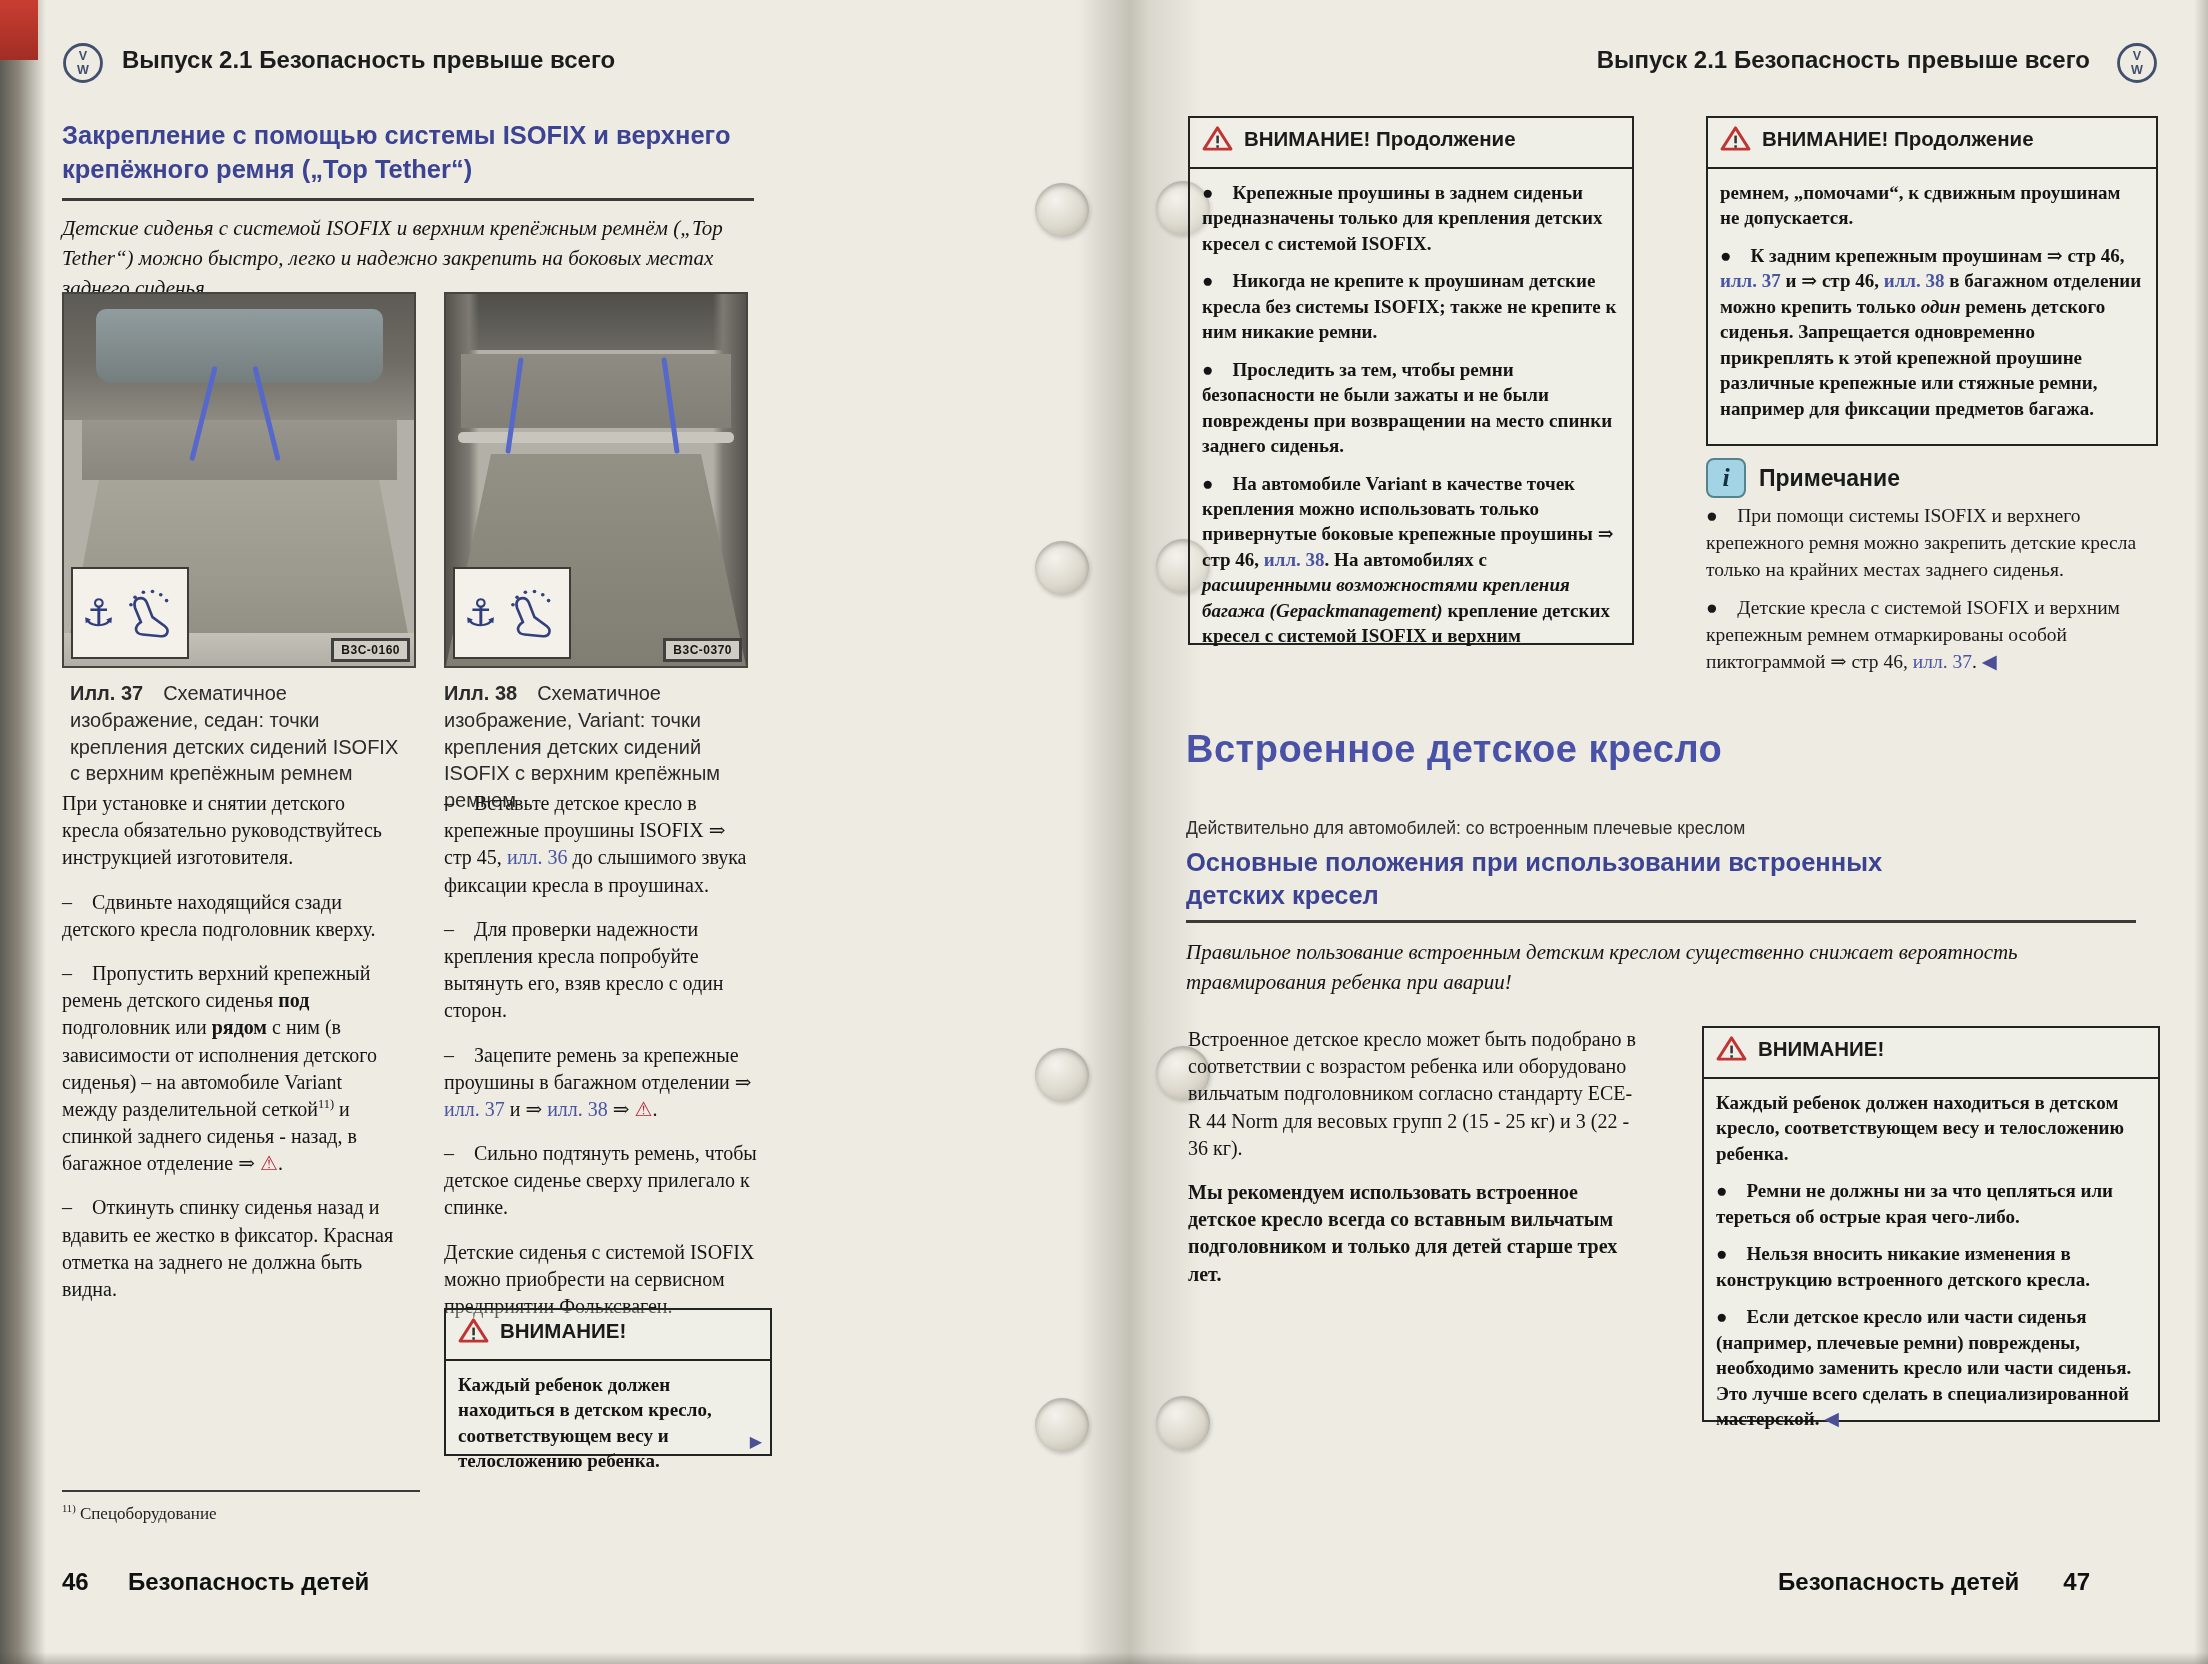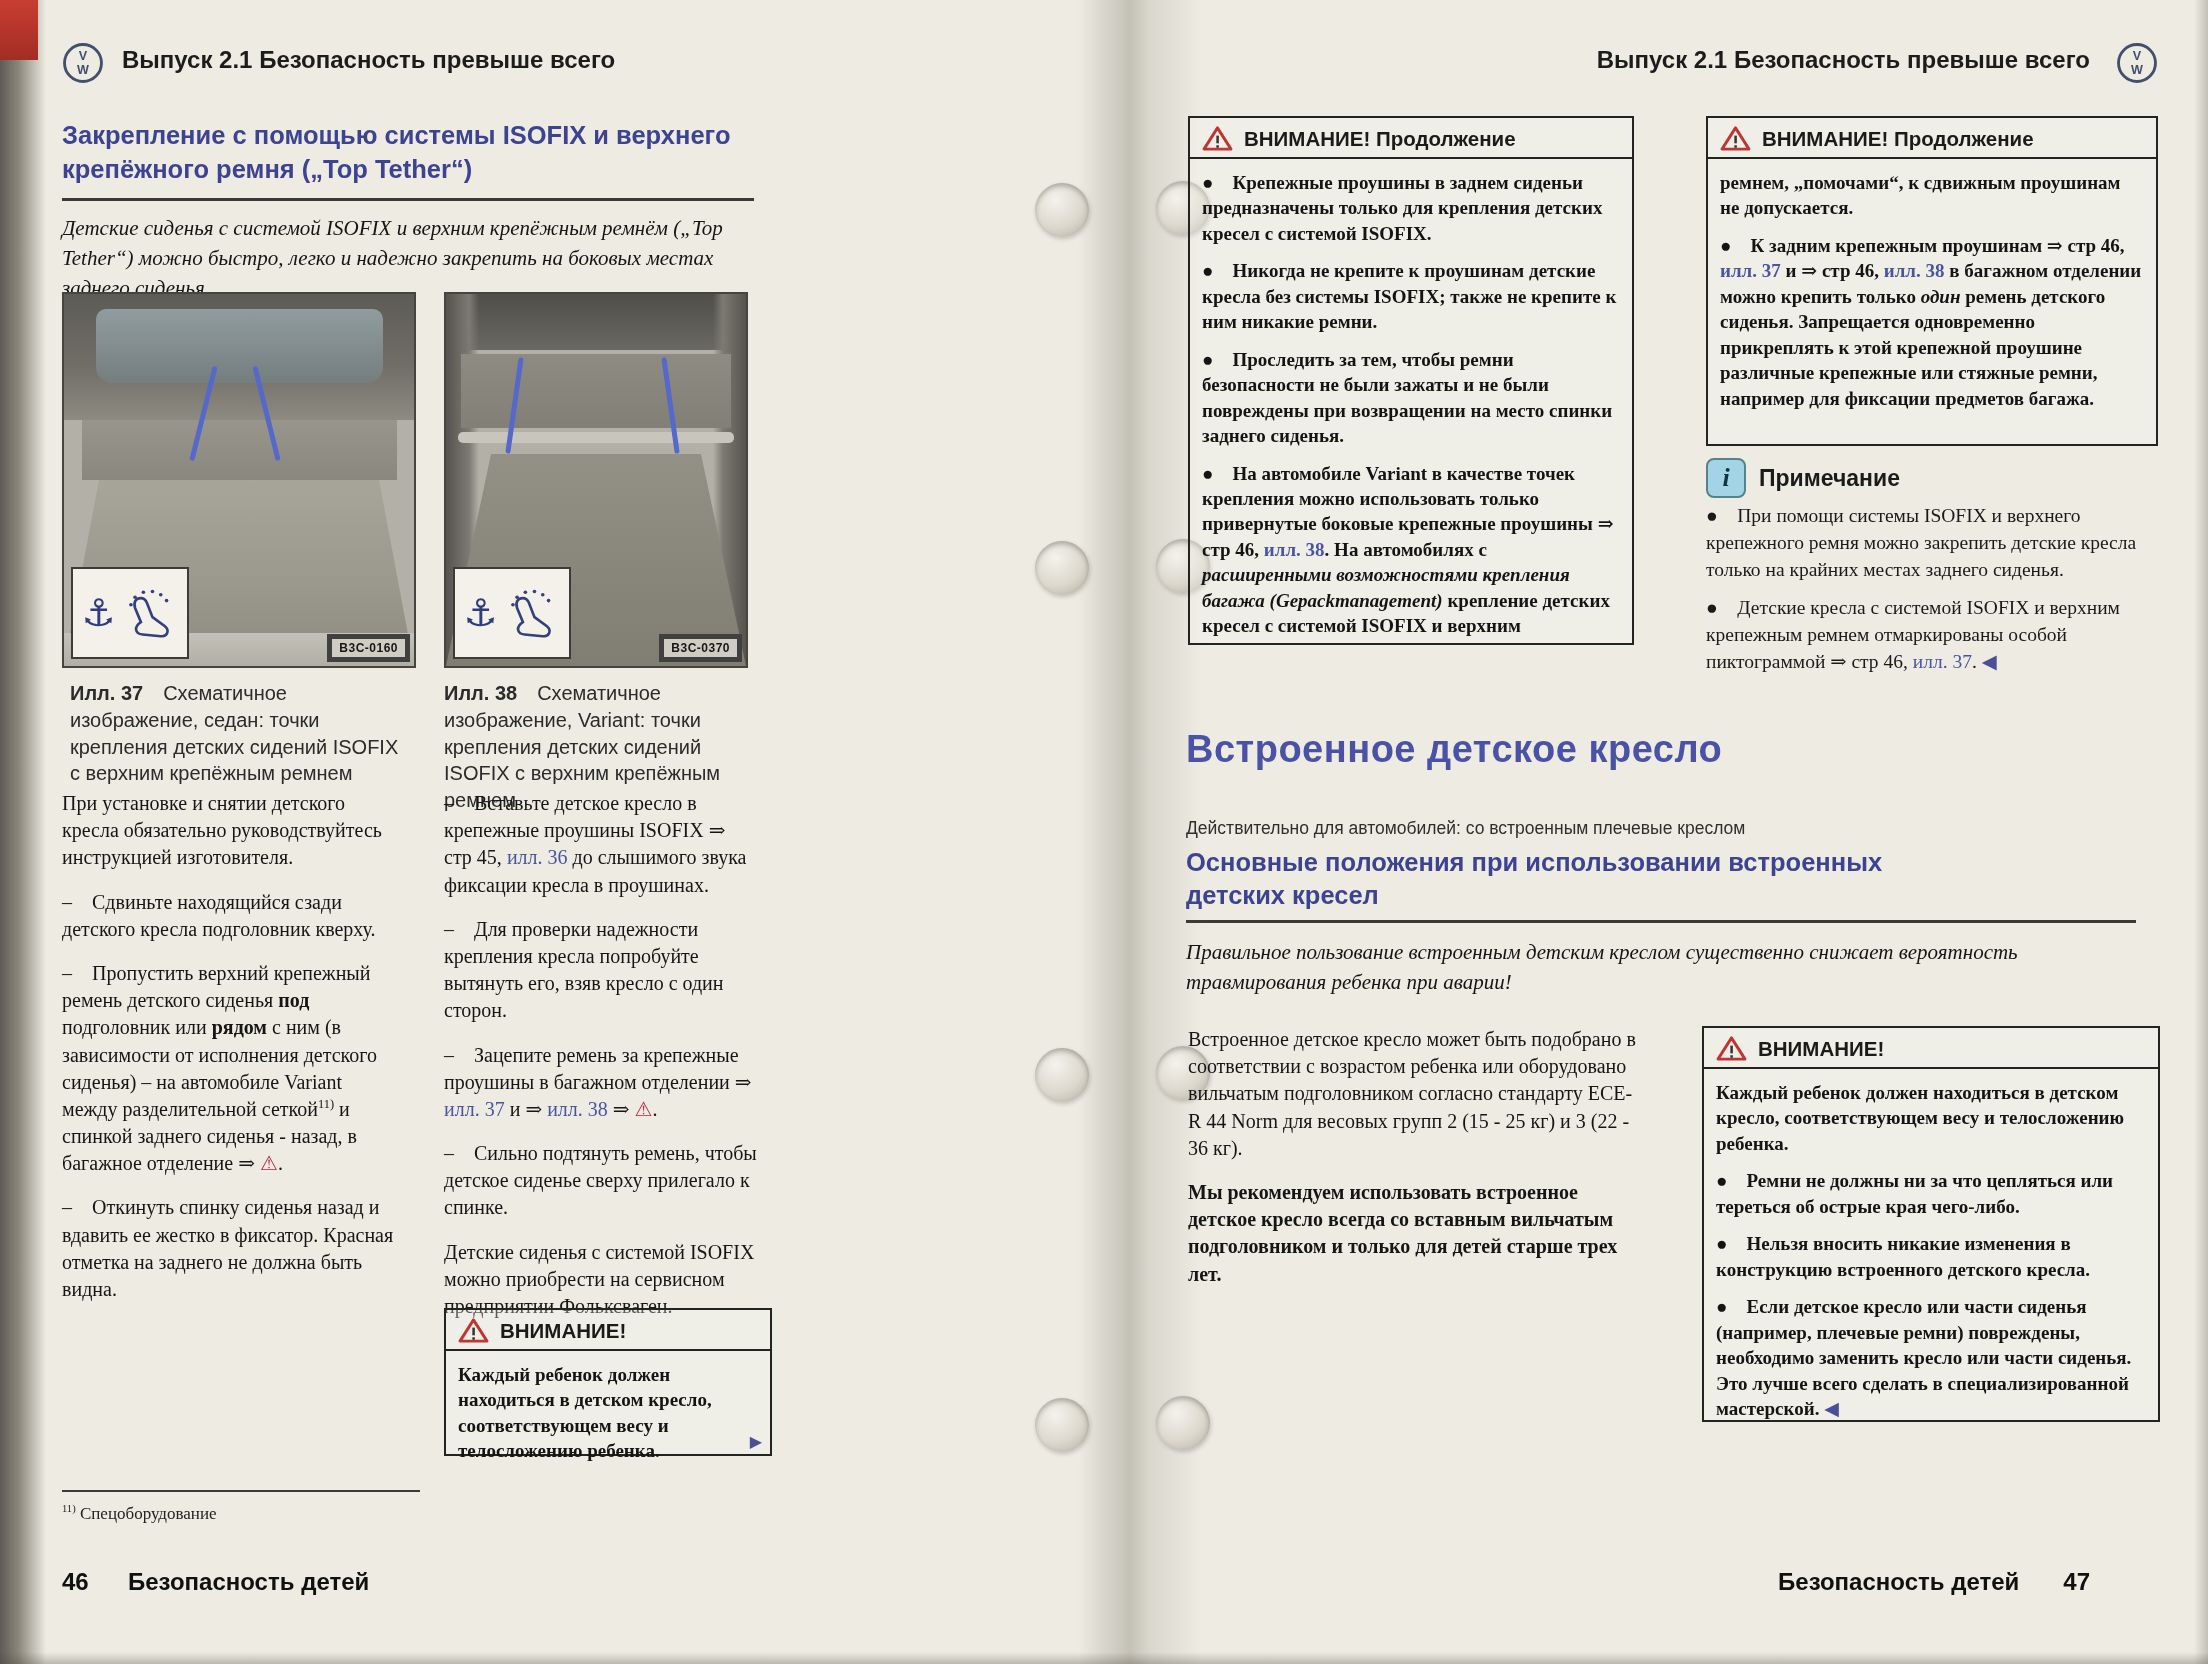--- a/index.html
+++ b/index.html
@@ -43,21 +43,21 @@
   .seg-b{font-weight:700;}
   .seg-bi{font-weight:700;font-style:italic;}
   .seg-ref{color:#4a55a2;}
   .seg-bref{font-weight:700;color:#4a55a2;}
   .seg-sup{vertical-align:super;font-size:.62em;line-height:0;}
   .seg-warn{color:#b3273c;font-weight:700;}
   .seg-end{color:#4b4f96;}
 
   
   .wbox{position:absolute;border:2.5px solid #232321;background:rgba(250,248,241,.30);box-sizing:border-box;}
-  .wbox-head{display:flex;align-items:center;gap:11px;padding:7px 12px 5px;
+  .wbox-head{display:flex;align-items:center;gap:11px;padding:7px 12px 15px;
              border-bottom:2px solid #232321;
              font:700 20.5px "Liberation Sans","DejaVu Sans",sans-serif;color:#1b1b1b;}
   .wbox-body{padding:11px 12px 6px;font:700 19px "Liberation Serif","DejaVu Serif","DejaVu Sans",serif;
              line-height:1.34;color:#141414;}
   .wbox-body p{margin:0 0 12px 0;}
   .tri{width:31px;height:27px;flex:0 0 auto;}
   .cont-mark{position:absolute;right:8px;bottom:3px;font:16px "DejaVu Sans",sans-serif;color:#4b4f96;}
 
   
   .note{position:absolute;}
@@ -88,21 +88,21 @@
   .variant .ph-seatback{top:16%;height:20%;background:linear-gradient(180deg,#8e8b82,#827f76);}
   .variant .ph-shelf{position:absolute;top:37%;left:4%;right:4%;height:11px;background:#c8c5bc;border-radius:5px;}
   .variant .ph-floor{top:43%;clip-path:polygon(15% 0,85% 0,100% 100%,0 100%);
                      background:linear-gradient(180deg,#939086,#807d73);}
   .pillar{position:absolute;top:0;width:11%;height:100%;}
   .pillar-l{left:0;background:linear-gradient(90deg,#55534d,#7c7a72 70%,rgba(124,122,114,0));}
   .pillar-r{right:0;background:linear-gradient(270deg,#55534d,#7c7a72 70%,rgba(124,122,114,0));}
   .inset{position:absolute;left:7px;bottom:7px;width:118px;height:92px;background:#f3f1ea;
          border:2px solid #3c3b37;display:flex;align-items:center;justify-content:center;gap:5px;box-sizing:border-box;}
   .anchor{font-family:"DejaVu Sans",sans-serif;font-size:38px;color:#2f3d7c;line-height:1;}
-  .code-plate{position:absolute;right:4px;bottom:4px;background:#cfccc3;border:5px solid #404040;
+  .code-plate{position:absolute;right:4px;bottom:4px;background:#cfccc3;border:3px solid #404040;
               font:700 12px "Liberation Sans","DejaVu Sans",sans-serif;color:#161616;
               padding:2px 7px;letter-spacing:.5px;}
   .vw{position:absolute;}
 </style>
 </head>
 <body>
 
 <div class="scan">
 
   <div class="edge-left"></div>

